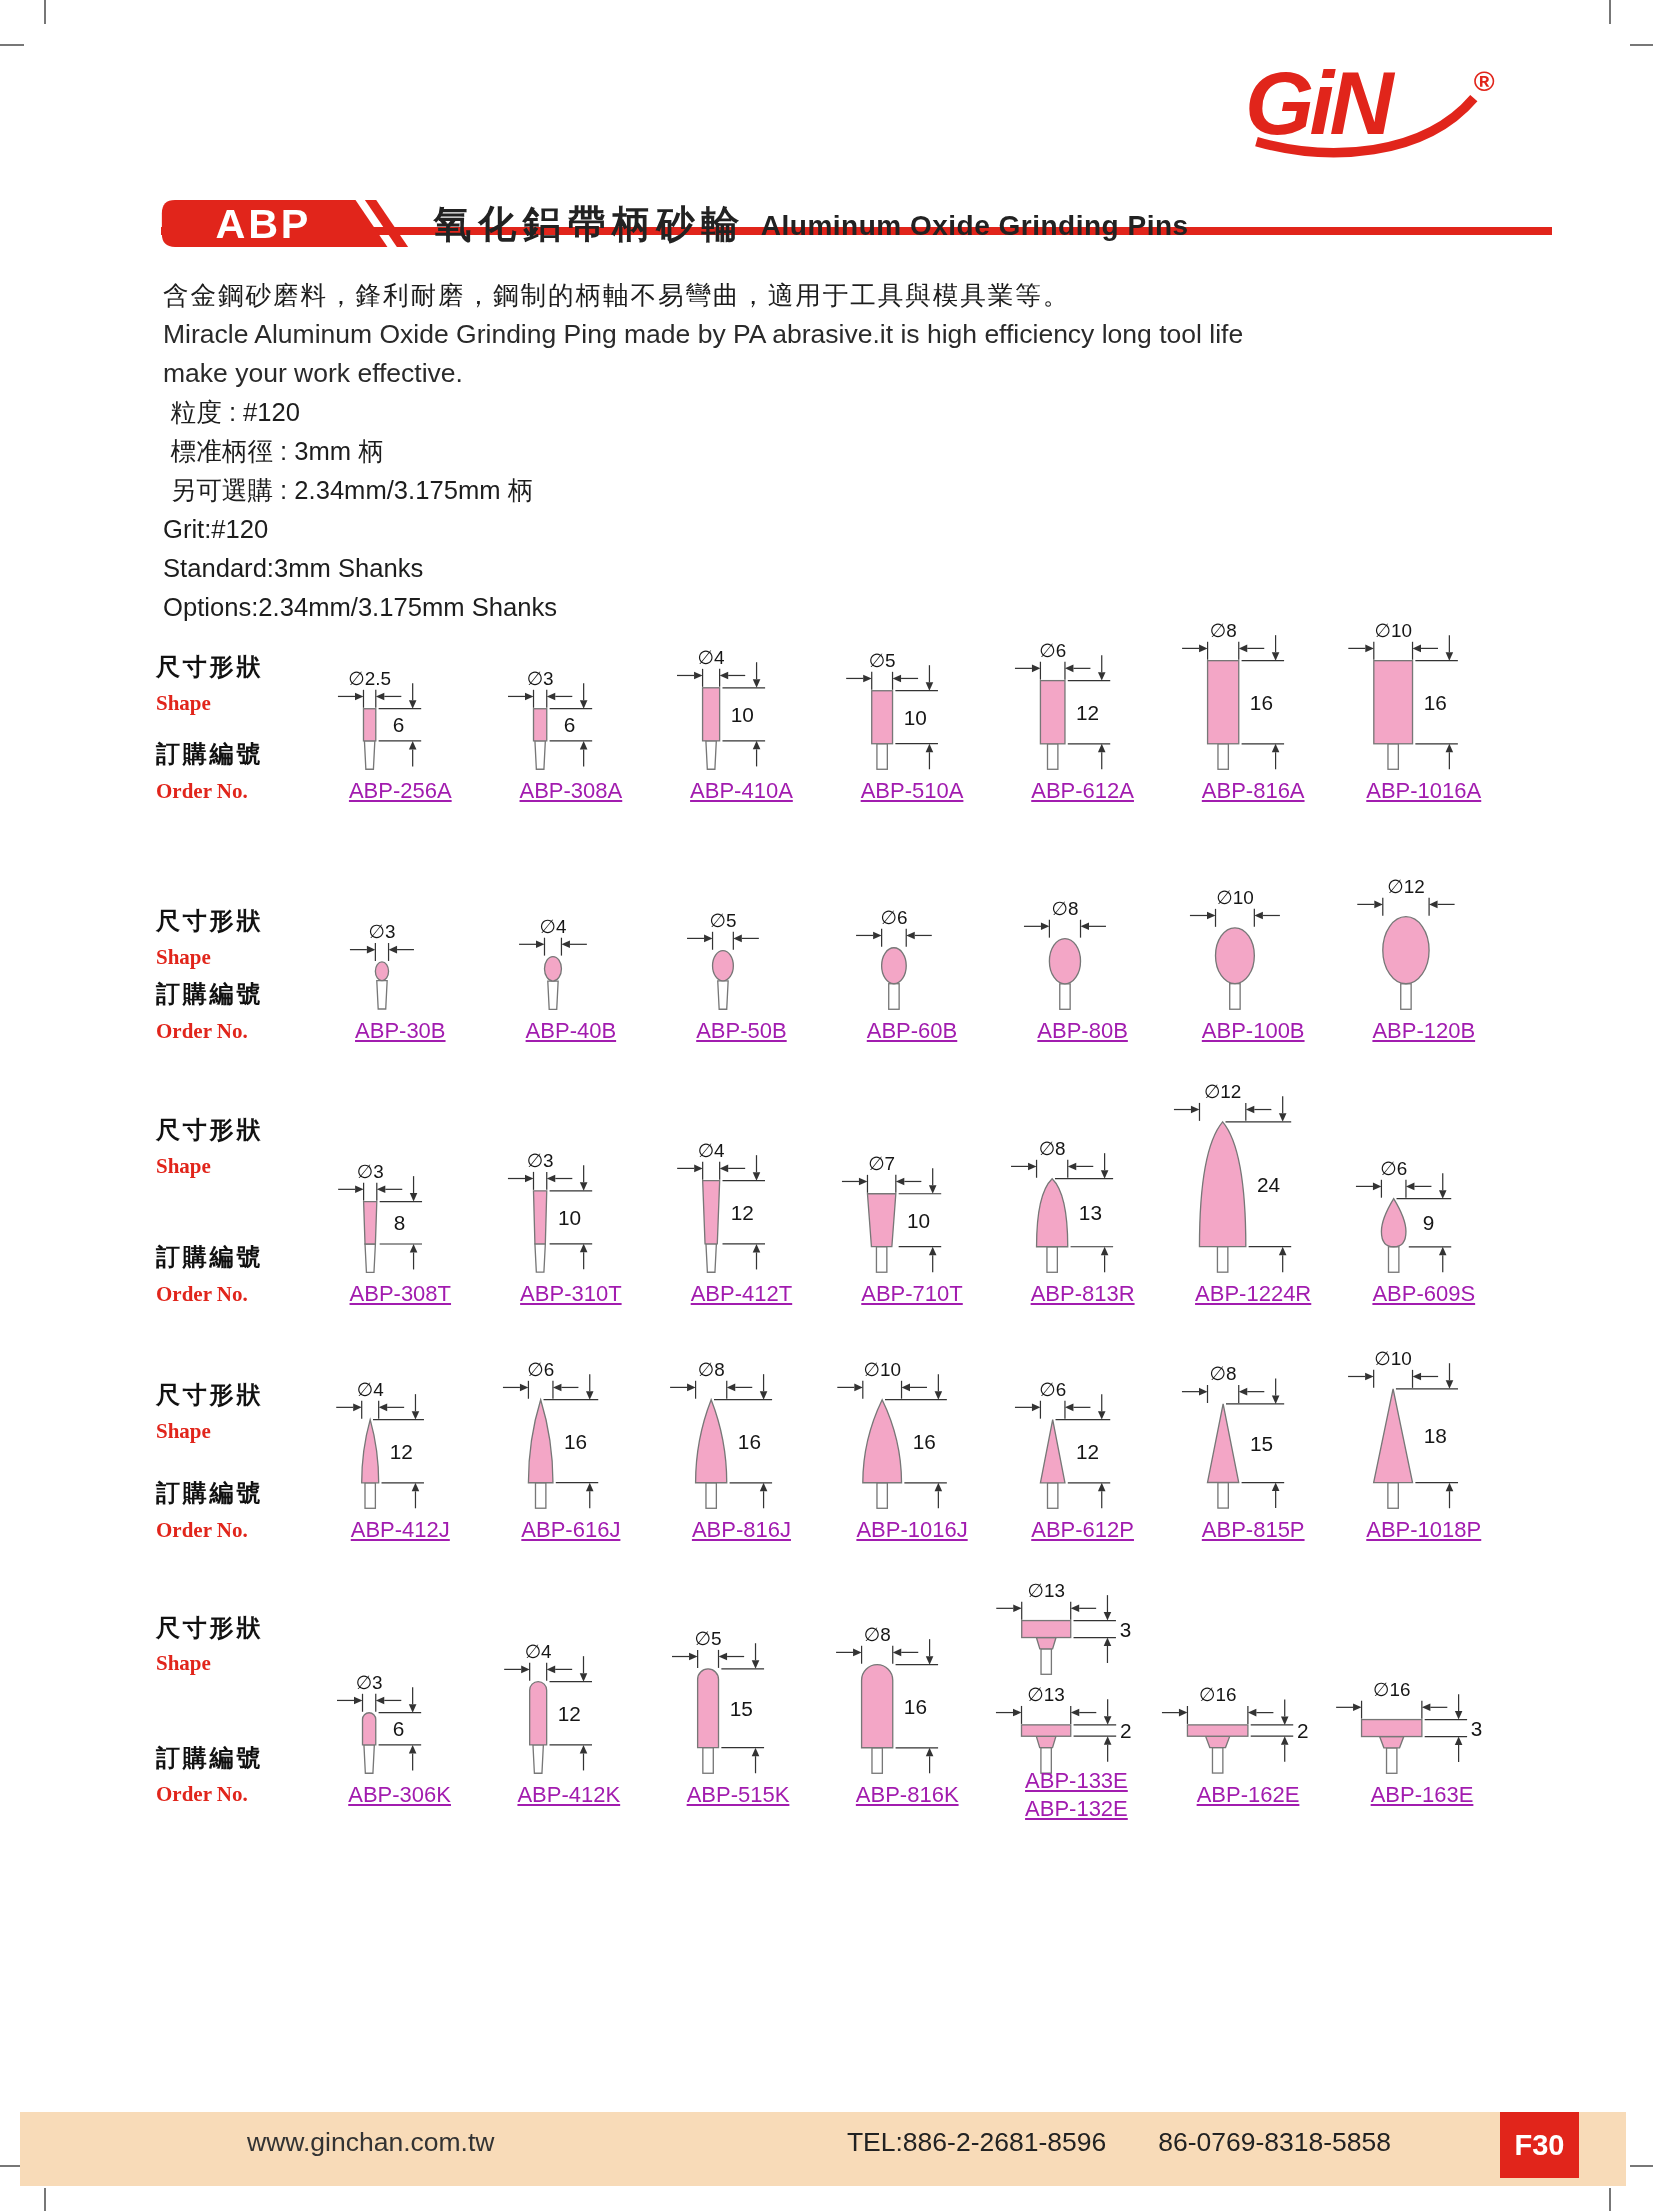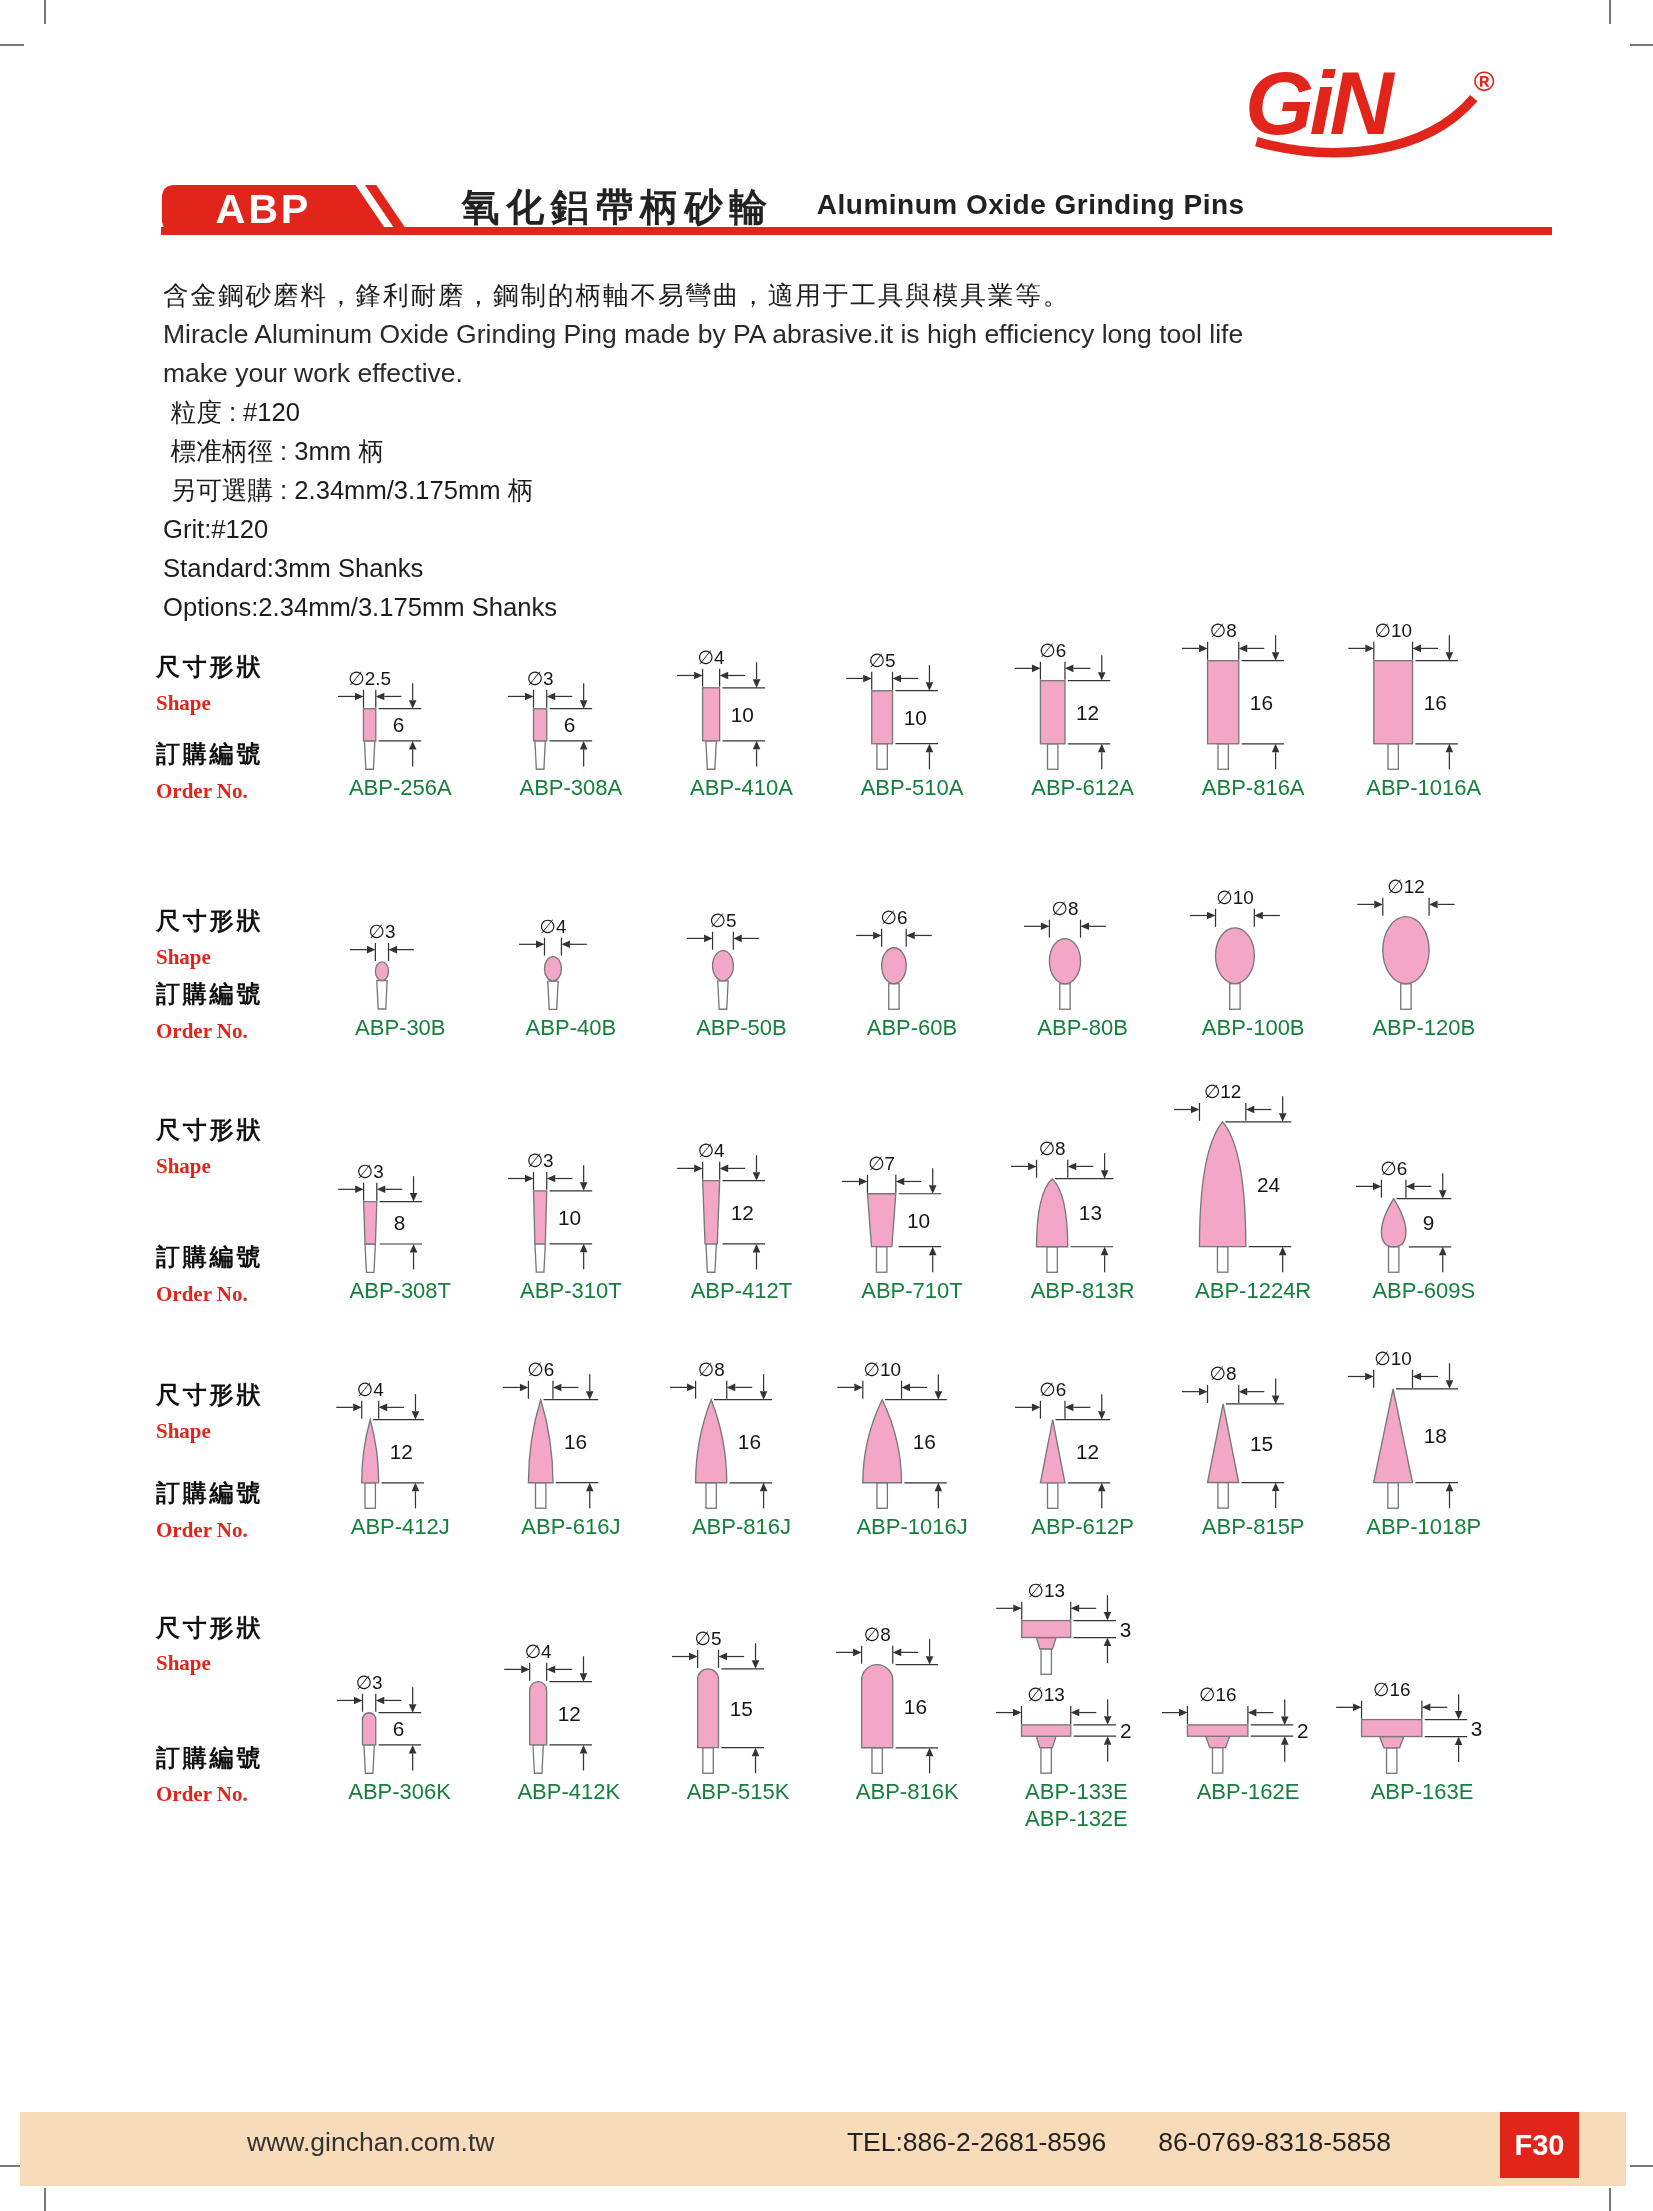--- a/index.html
+++ b/index.html
@@ -5,21 +5,21 @@
   html,body{margin:0;padding:0;background:#fff;}
   .page{position:relative;width:1653px;height:2212px;background:#fff;overflow:hidden;
         font-family:"Liberation Sans",sans-serif;color:#1c1c1c;}
   .crop{position:absolute;background:#777;}
 
   
   .logo{position:absolute;left:1230px;top:45px;}
 
   
   .redline{position:absolute;left:161px;top:227px;width:1391px;height:7.6px;background:#E1251B;}
-  .header{position:absolute;left:161px;top:185px;display:flex;align-items:center;z-index:2;gap:28px;}
+  .header{position:absolute;left:161px;top:200px;display:flex;align-items:flex-end;z-index:2;}
   .title-zh{margin-left:24.6px;font-size:38px;font-weight:700;letter-spacing:6.6px;color:#222;line-height:1;padding-bottom:3.8px;}
   .title-en{margin-left:15px;font-size:28px;font-weight:700;color:#222;line-height:1.1;padding-bottom:5.7px;letter-spacing:0.5px;}
 
   
   .desc{position:absolute;left:163px;top:276px;font-size:25.6px;line-height:39px;color:#1d1d1d;}
   .desc div:nth-child(1){letter-spacing:1.9px;}
   .desc div:nth-child(2),.desc div:nth-child(3){font-size:26.5px;color:#2a2a2a;}
   .desc div:nth-child(4),.desc div:nth-child(5),.desc div:nth-child(6){padding-left:7.6px;}
 
   
@@ -32,22 +32,22 @@
   .rlabels{width:159px;flex:none;display:flex;flex-direction:column;
            padding-top:38px;height:calc(var(--fh) + 34px);box-sizing:border-box;font-family:Liberation Serif, serif;}
   .lab-zh{font-size:24px;font-weight:600;letter-spacing:2.8px;color:#111;}
   .lab-en{font-size:21px;font-weight:700;color:#E1251B;margin-top:7.6px;}
   .lab-zh2{margin-top:auto;margin-bottom:3.8px;}
   .lab-en2{height:34px;display:flex;align-items:center;margin-top:0;}
   .ritems{flex:1;display:flex;}
   .cell{flex:1;display:flex;flex-direction:column;align-items:center;}
   .figs{height:var(--fh);display:flex;flex-direction:column;justify-content:flex-end;align-items:center;gap:5.7px;}
   .figs svg{margin-right:21px;}
-  .ord{height:34px;font-size:22px;color:#15803d;text-align:center;line-height:1.25;
-       display:flex;flex-direction:column;overflow:visible;}
+  .ord{height:34px;font-size:22px;color:#a21caf;text-align:center;line-height:1.25;
+       display:flex;flex-direction:column;justify-content:center;overflow:visible;text-decoration:underline;}
   svg text{font-family:"Liberation Sans",sans-serif;}
 
   
   .footer{position:absolute;left:20px;top:2112px;width:1606px;height:74px;background:#F8DBB8;}
   .f-url{position:absolute;left:227px;top:15px;font-size:26.5px;color:#333;}
   .f-tel{position:absolute;right:235px;top:15px;font-size:26.5px;color:#222;white-space:nowrap;}
   .f-tel span + span{margin-left:52px;}
   .f-badge{position:absolute;right:47px;top:0;width:79px;height:66px;background:#E1251B;color:#fff;
            font-size:29px;font-weight:700;display:flex;align-items:center;justify-content:center;}
 </style>

